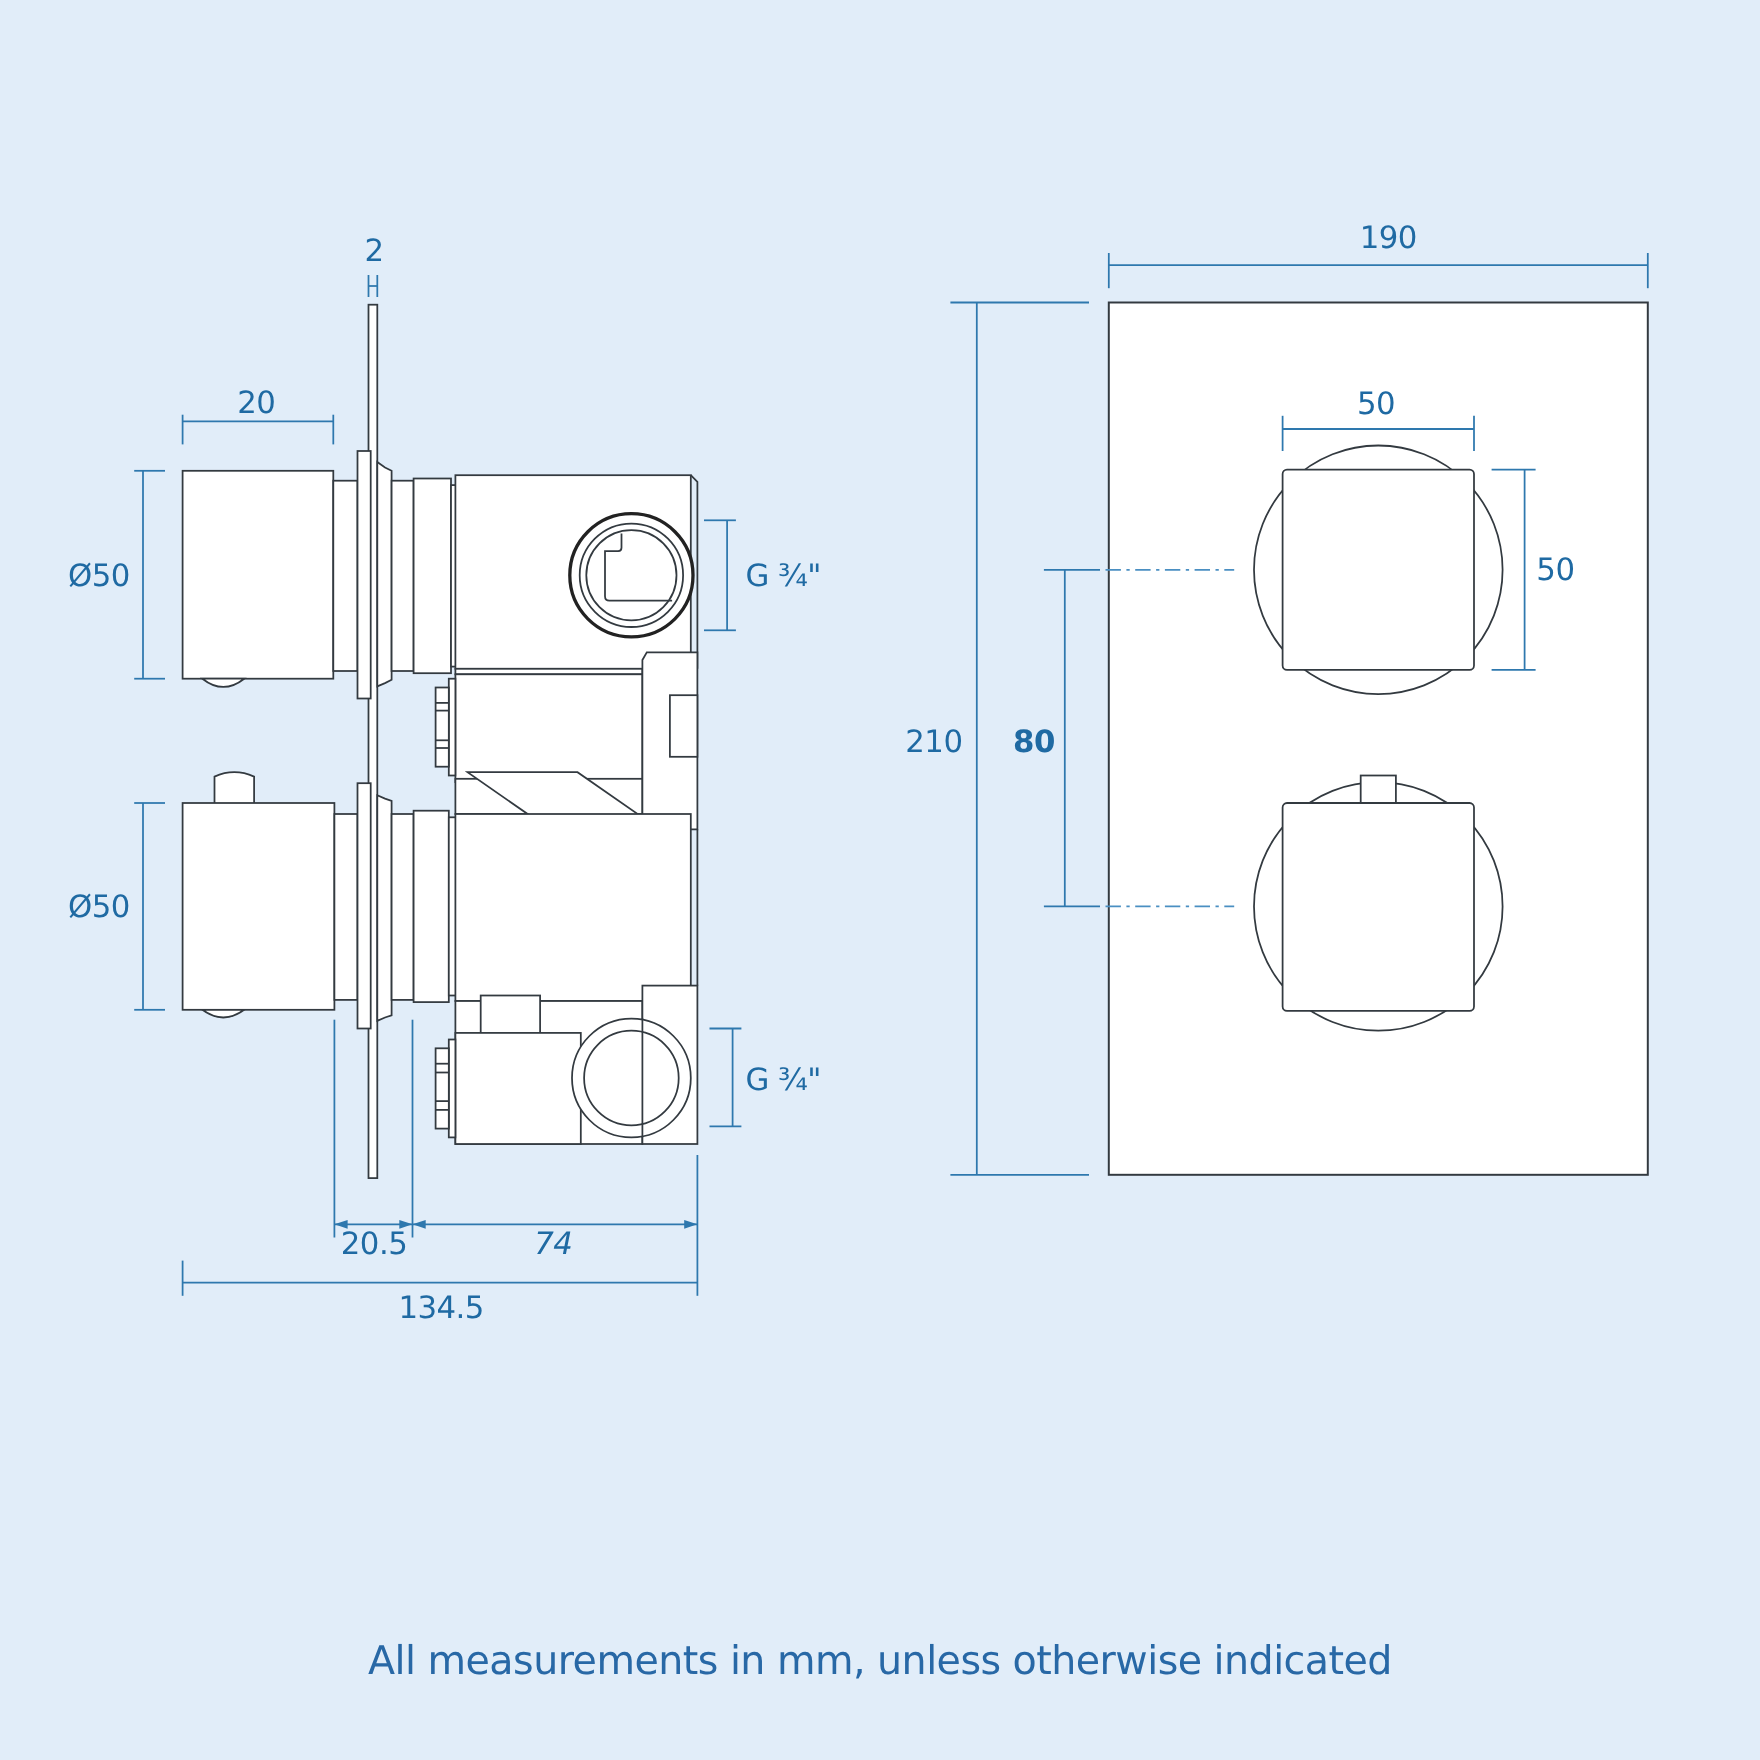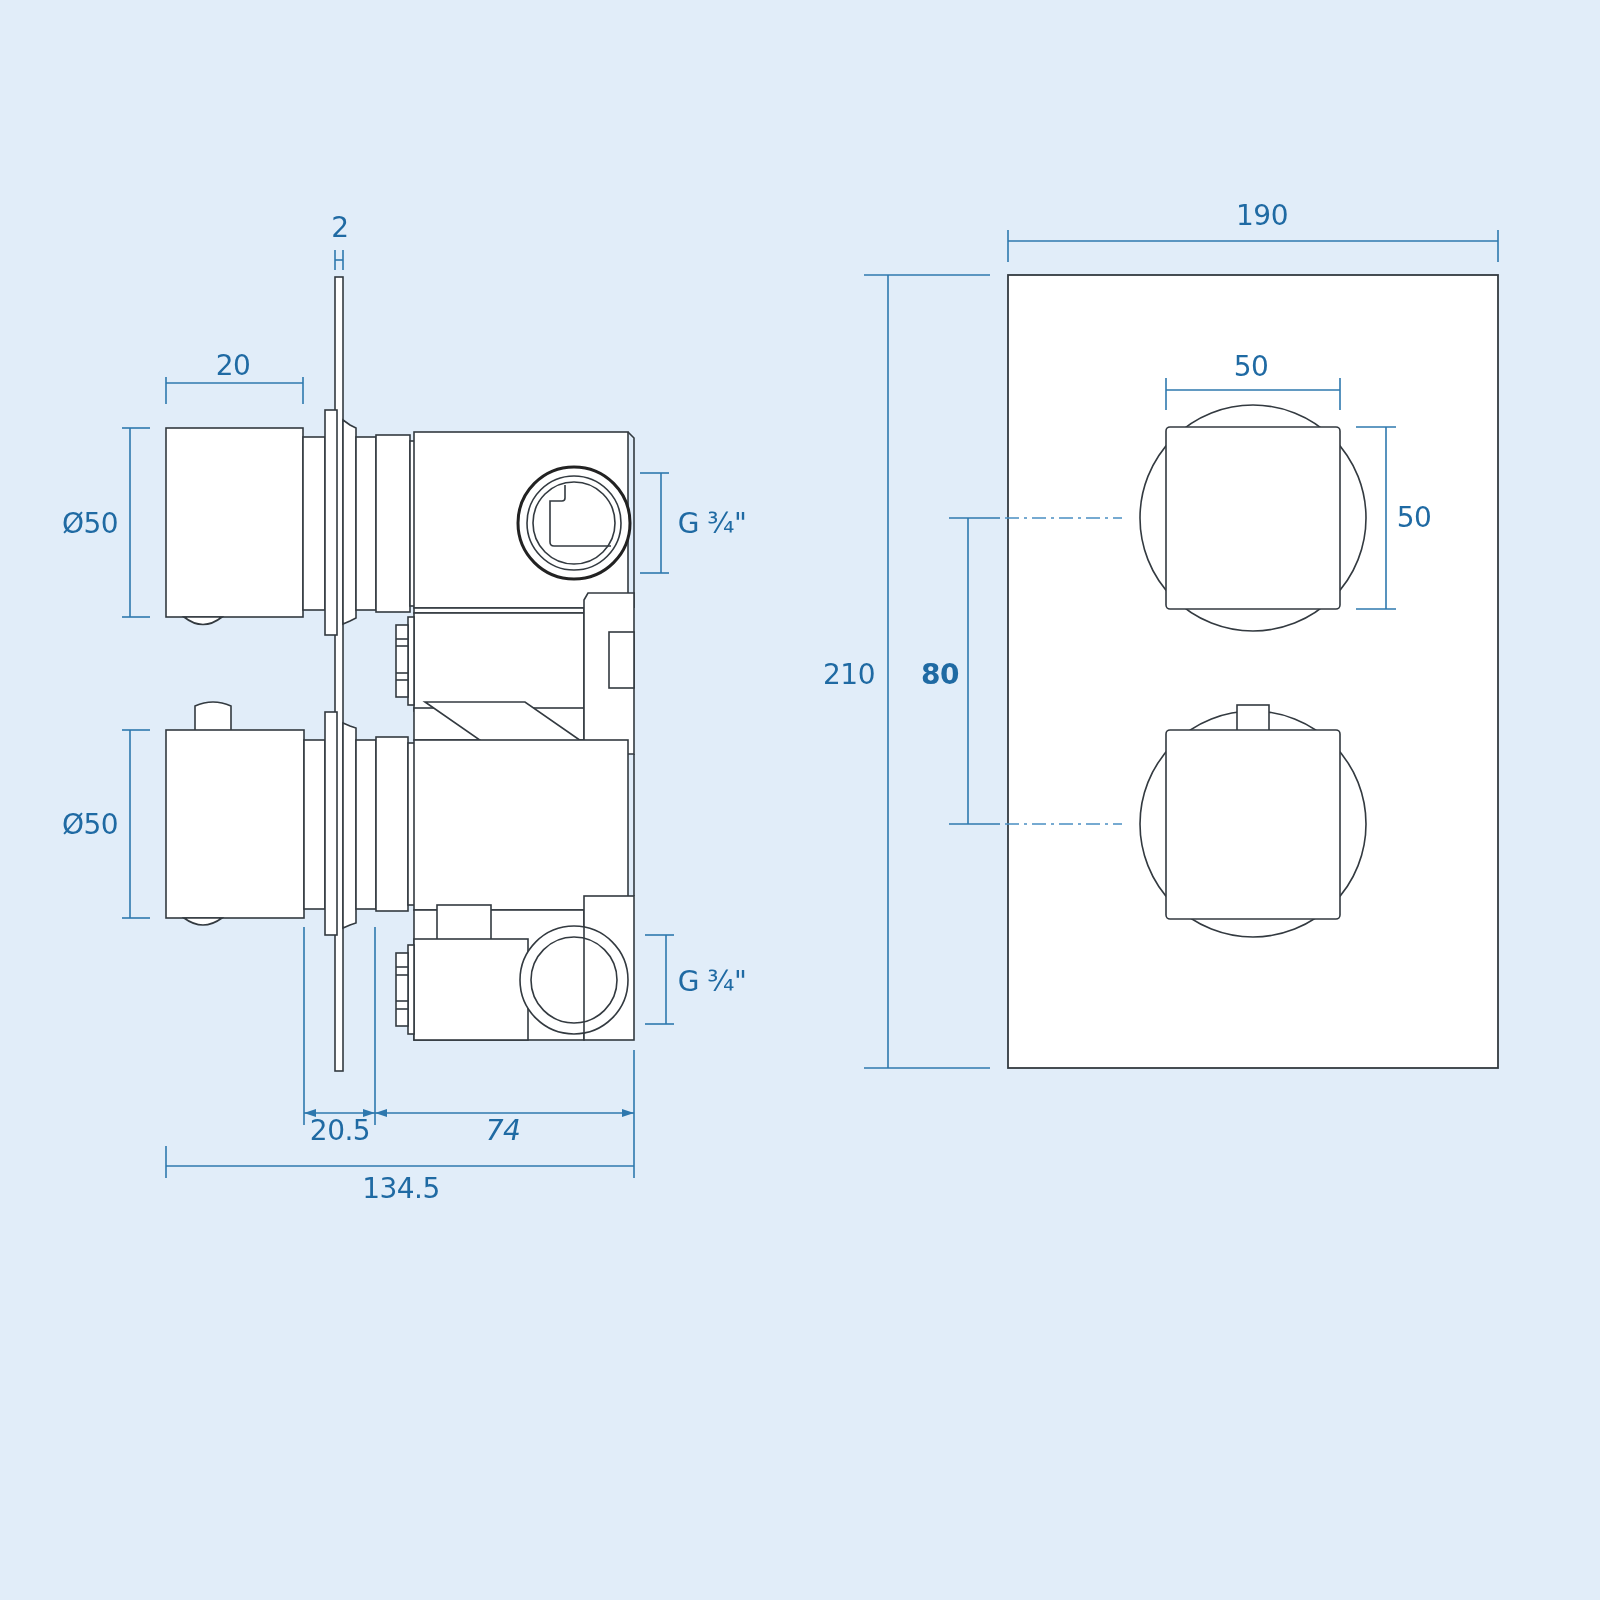--- a/index.html
+++ b/index.html
@@ -218,13 +218,14 @@
   <div class="dim-label" style="left:340px; top:1131px;">20.5</div>
   <div class="dim-label" style="left:503px; top:1131px;font-style:italic;">74</div>
   <div class="dim-label" style="left:361px; top:1189px;margin-left:40px;">134.5</div>
 
   <div class="dim-label" style="left:1262px; top:216px;">190</div>
   <div class="dim-label" style="left:849px; top:675px;">210</div>
   <div class="dim-label" style="left:940px; top:675px;font-weight:bold;">80</div>
   <div class="dim-label" style="left:1251px; top:367px;">50</div>
   <div class="dim-label" style="left:1414px; top:518px;">50</div>
 
+  <div class="footer">All measurements in mm, unless otherwise indicated</div>
 </div>
 
 </body></html>

